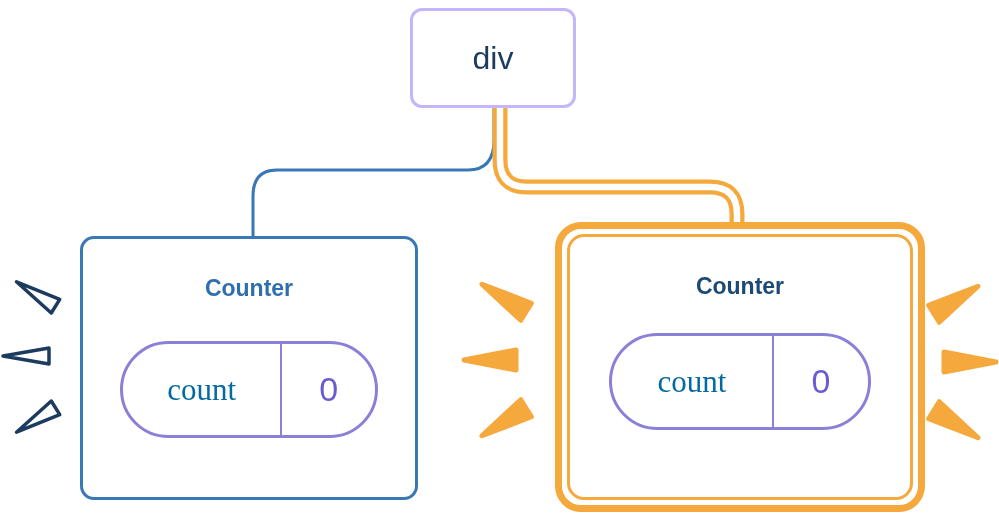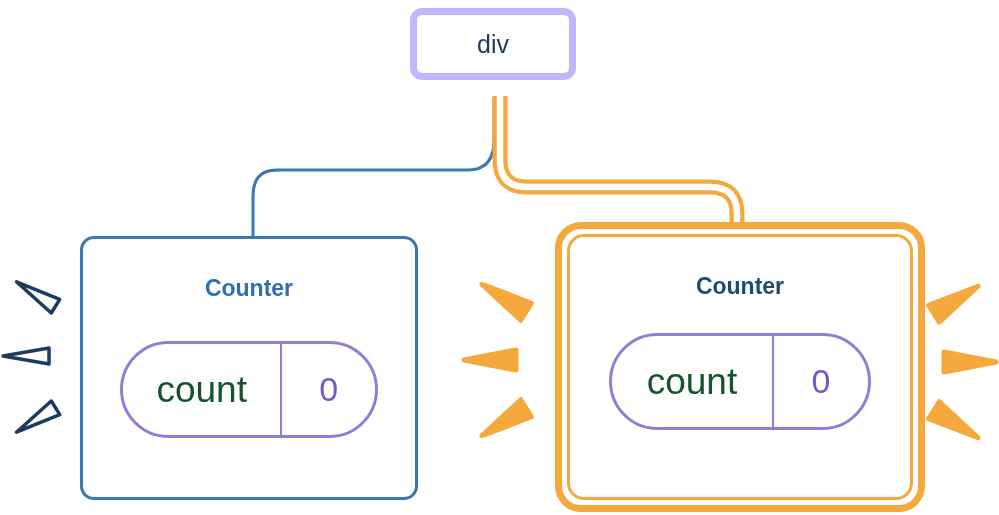--- a/index.html
+++ b/index.html
@@ -14,49 +14,50 @@
   svg.overlay {
     position: absolute;
     left: 0; top: 0;
     width: 999px; height: 515px;
   }
 
   
   .root-node {
     position: absolute;
     left: 410px; top: 8px;
-    width: 166px; height: 72px;
+    width: 166px; height: 100px;
     box-sizing: border-box;
     background: #ffffff;
-    border: 7px solid #c4b5fd;
+    border: 3px solid #c4b5fd;
     border-radius: 12px;
     display: flex; align-items: center; justify-content: center;
-    font-size: 25px;
+    font-size: 32px;
     color: #1D3B5F;
     font-weight: 500;
   }
 
   
   .card-title { font-size: 23px; line-height: 1.15; }
   .pill {
     display: flex;
     align-items: stretch;
     height: 97px;
     box-sizing: border-box;
     border: 3px solid #8A80D8;
     border-radius: 60px;
     background: #ffffff;
     overflow: hidden;
   }
   .pill-key {
     flex: 1.7;
     display: flex; align-items: center; justify-content: center;
-    font-size: 37px;
-    color: #14532d;
+    font-size: 31px;
+    color: #0369a1;
     border-right: 2.5px solid #8A80D8;
+    font-family: Liberation Serif, serif;
   }
   .pill-value {
     flex: 1;
     display: flex; align-items: center; justify-content: center;
     font-size: 34px;
     color: #6A5CD0;
   }
 
   
   .card-left {

